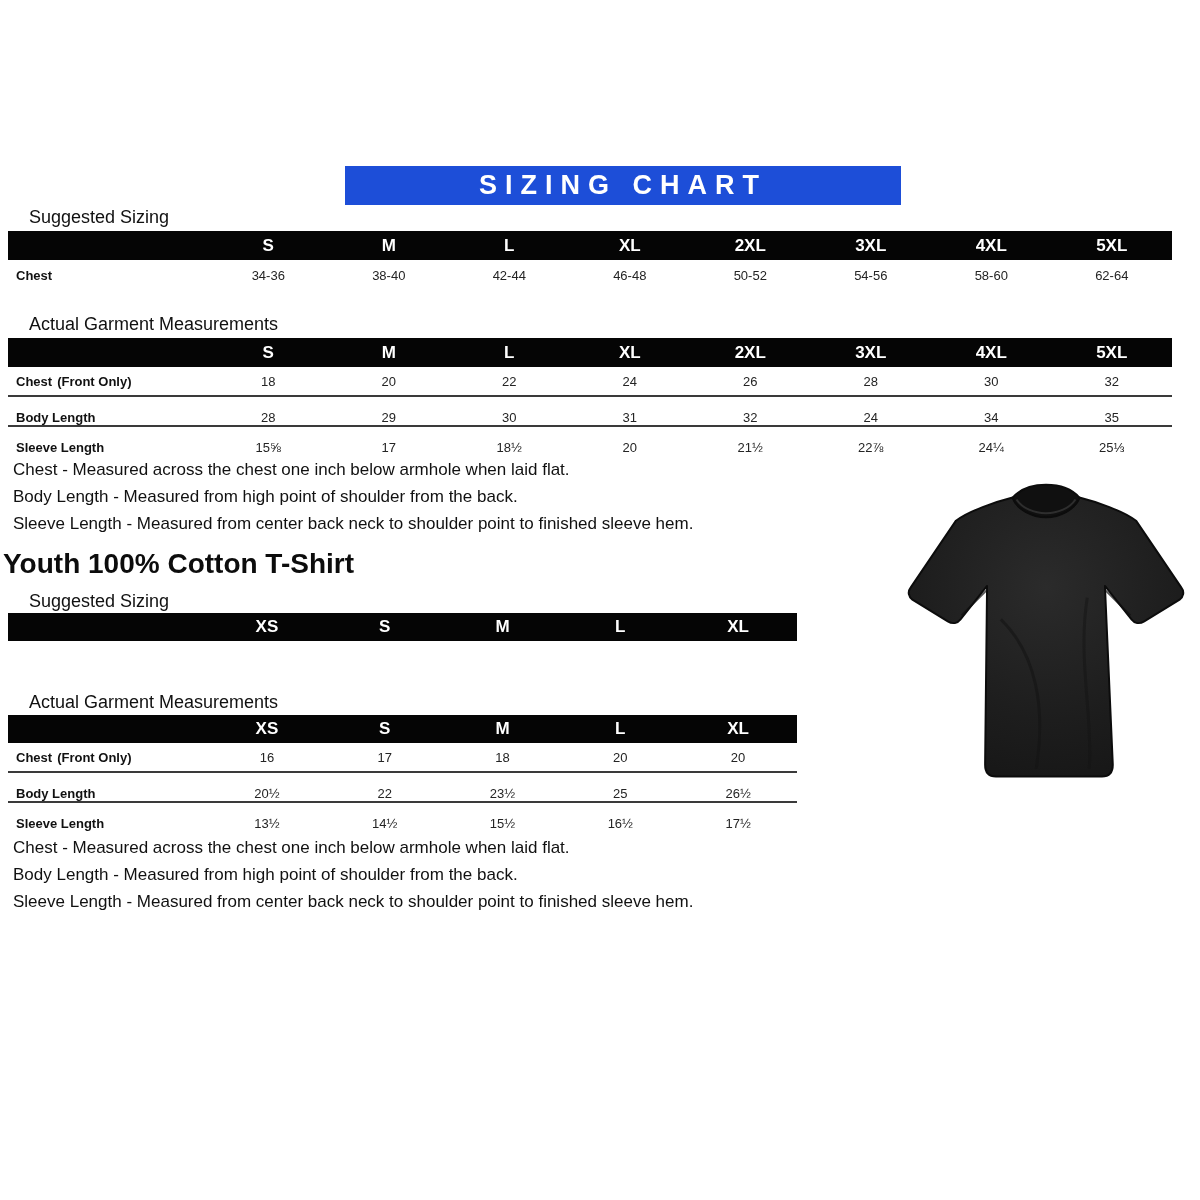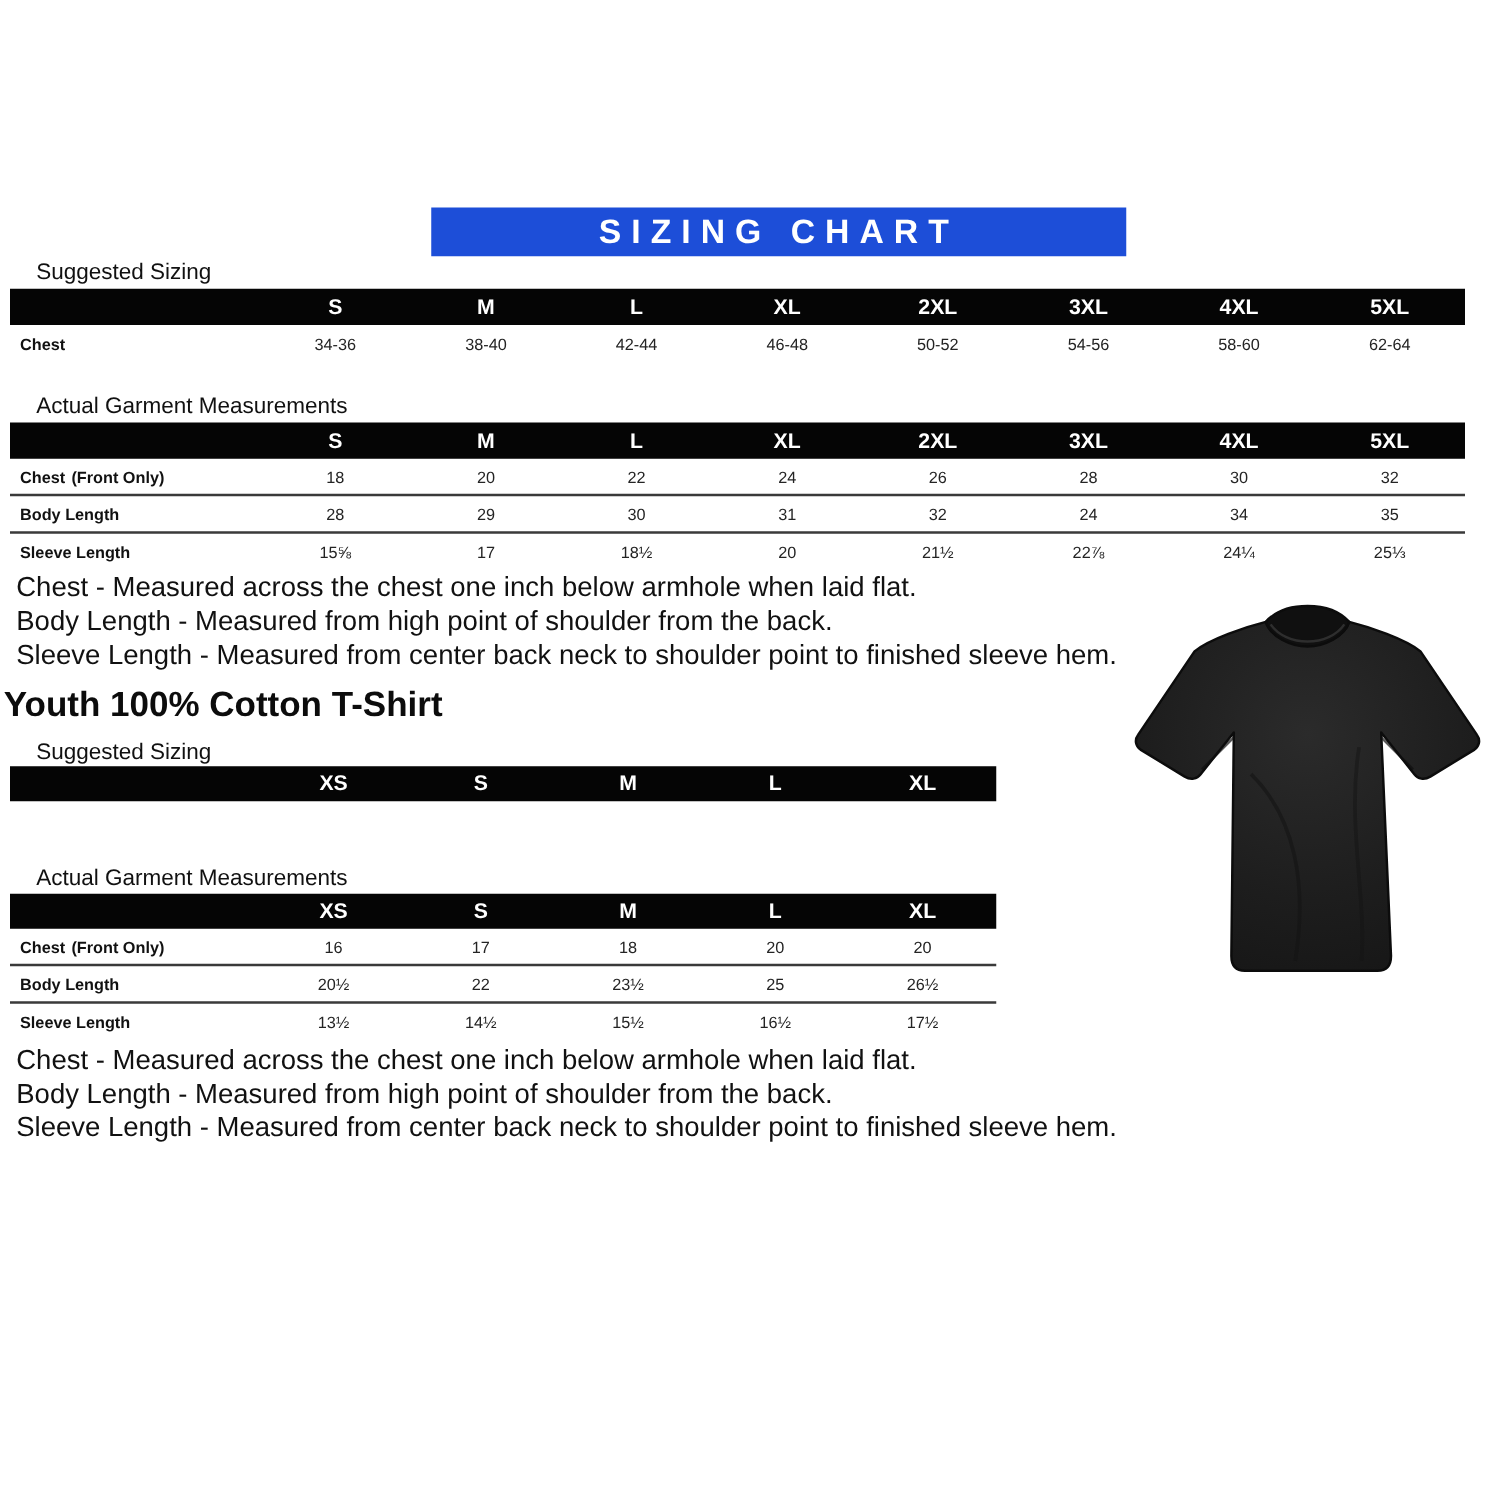--- a/index.html
+++ b/index.html
@@ -22,25 +22,25 @@
     position:absolute;left:3px;top:548px;font-size:28px;font-weight:700;color:#0c0c0c;
   }
   .sizing-table{position:absolute;left:8px;}
   .adult-w{width:1164px;}
   .youth-w{width:789px;}
   .t-header{
     display:flex;background:#050505;color:#fff;font-weight:700;font-size:17px;
     height:29px;align-items:center;
   }
   .t-row{display:flex;height:29px;align-items:center;font-size:13px;color:#242424;}
-  .t-body .t-row + .t-row{border-top:2px solid #3a3a3a;}
+  .t-body .t-row + .t-row{border-top:2px solid #3a3a3a;align-items:flex-end;}
   .t-label{width:200px;padding-left:8px;box-sizing:border-box;font-weight:700;color:#111;}
   .t-label .suffix{font-weight:700;margin-left:5px;}
   .t-cell{flex:1;text-align:center;}
-  .notes{position:absolute;left:13px;font-size:22px;color:#111;}
+  .notes{position:absolute;left:13px;font-size:17px;color:#111;}
   .notes p{margin:0 0 9px 0;line-height:18px;}
   .tshirt{position:absolute;left:896px;top:472px;width:300px;height:334px;}
 </style>
 </head>
 <body>
 
 <div class="canvas">
 
   <div class="banner">SIZING CHART</div>
 

